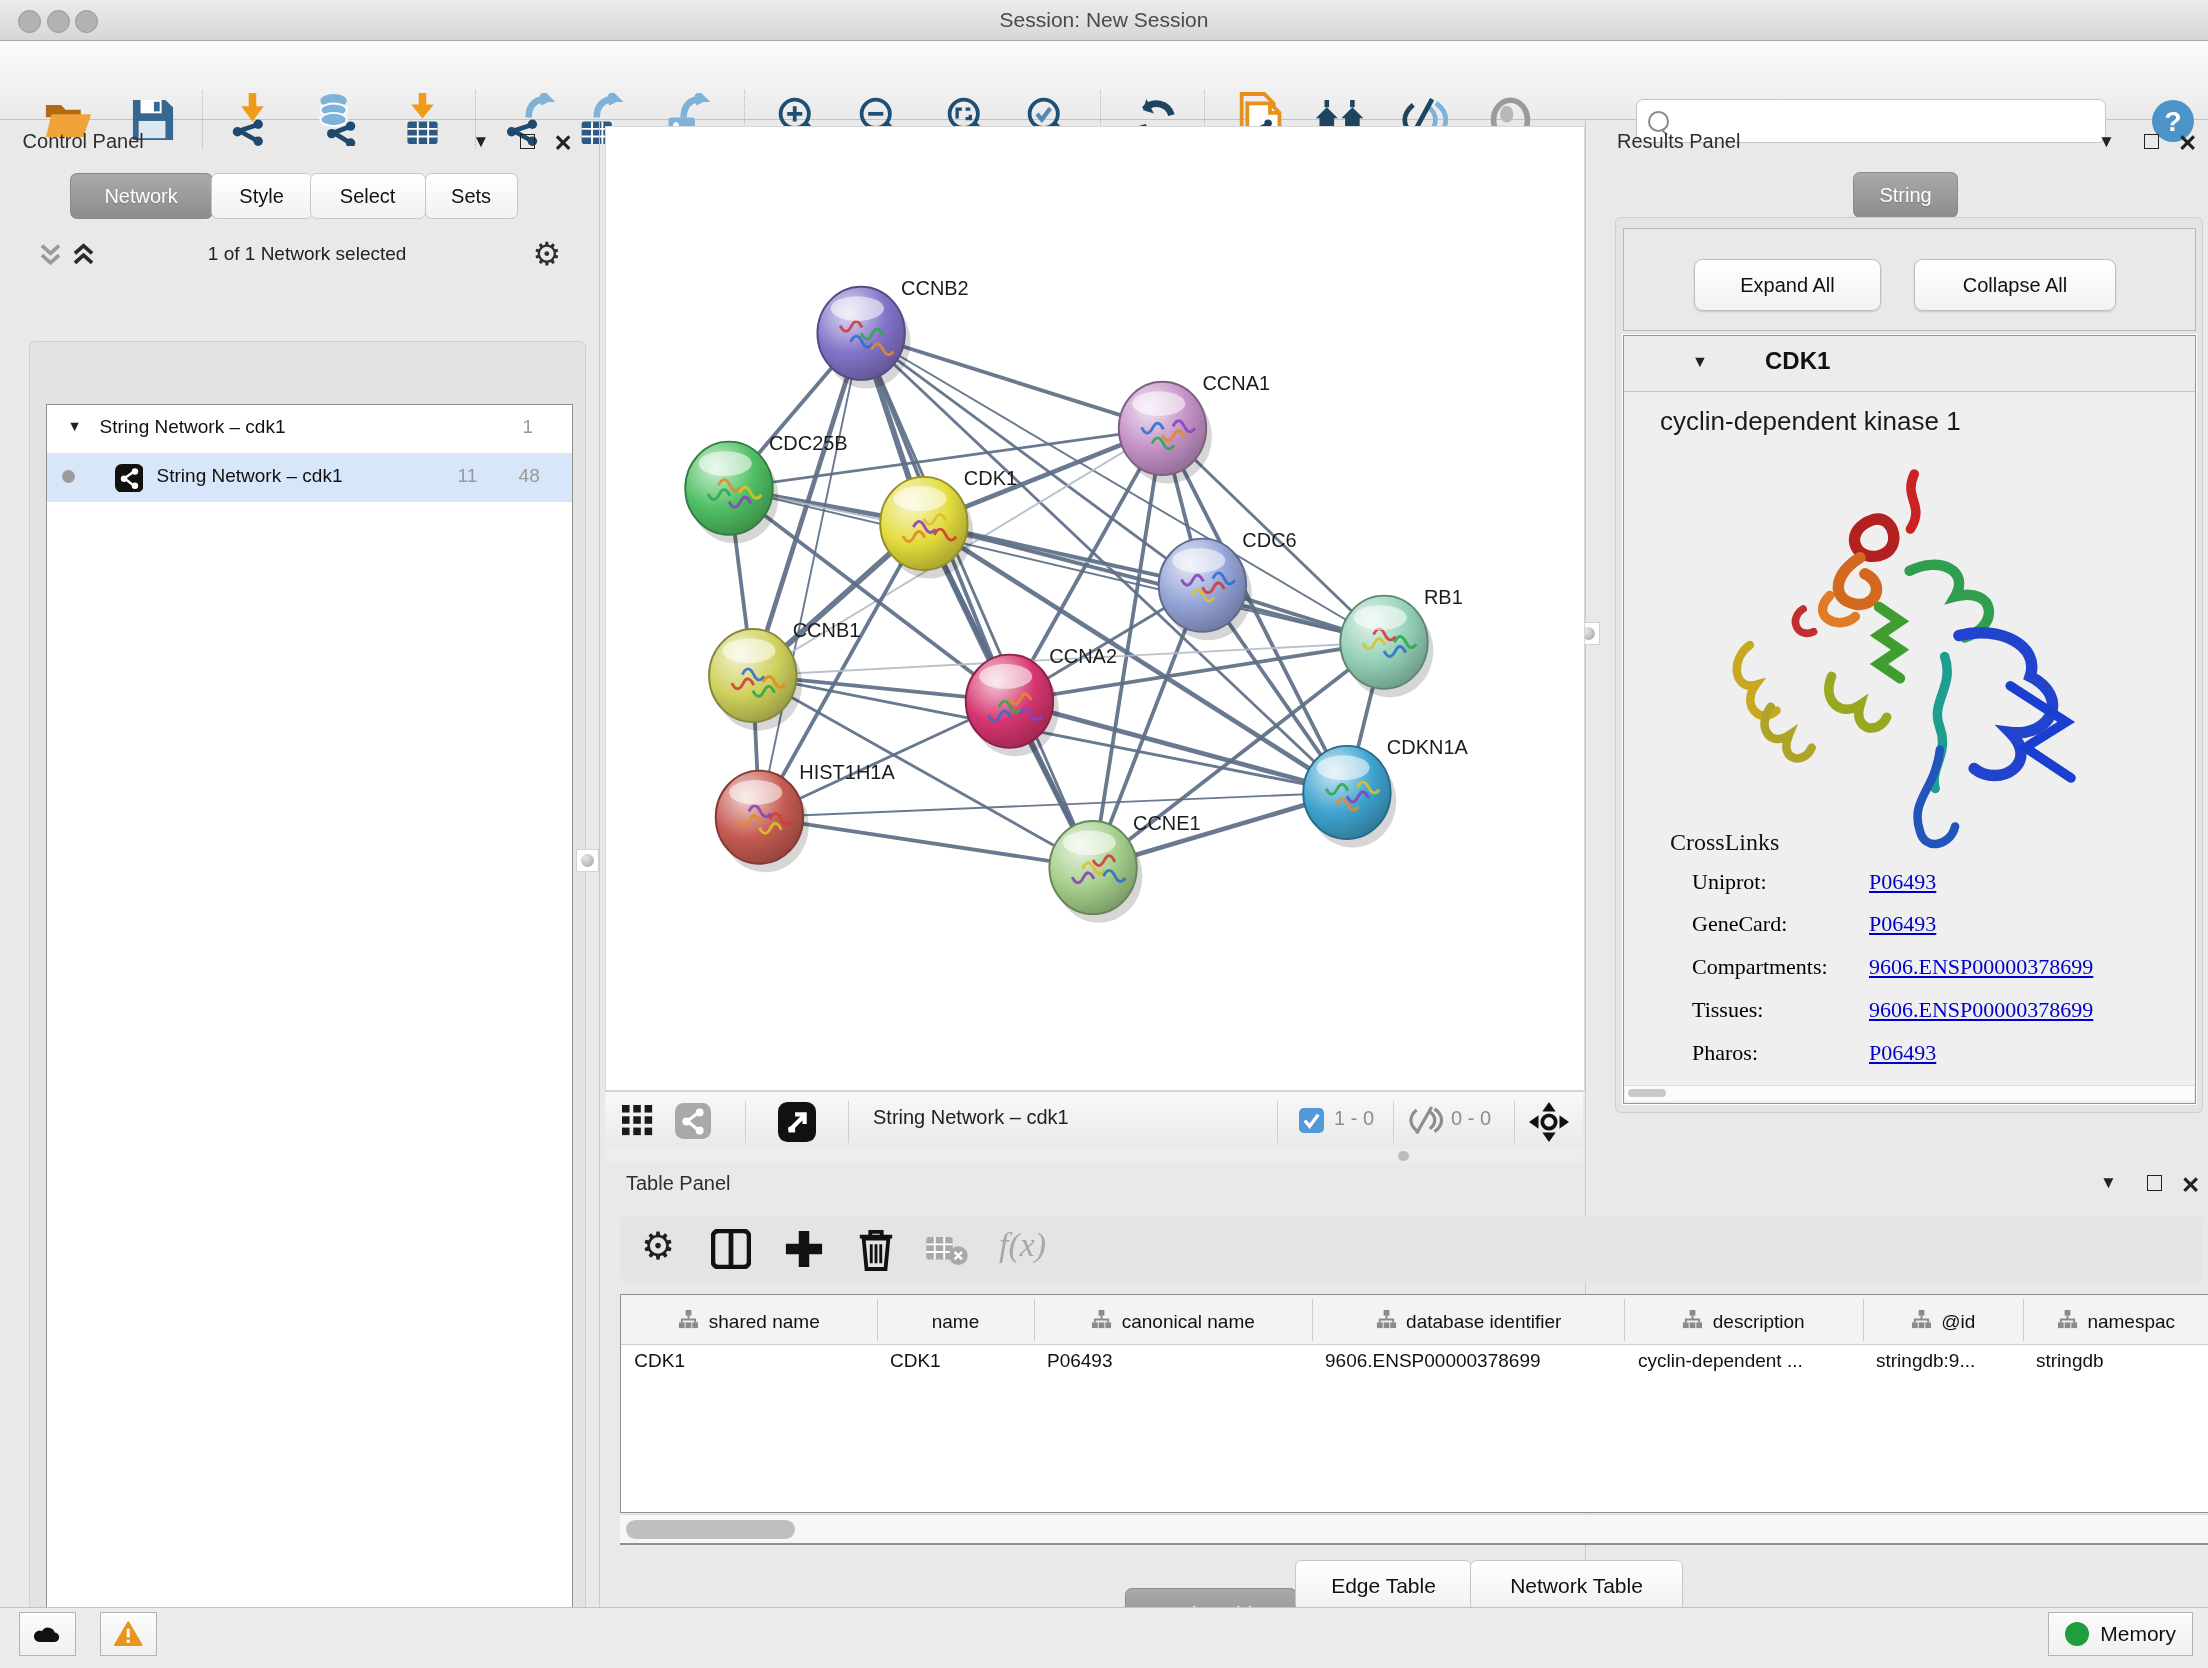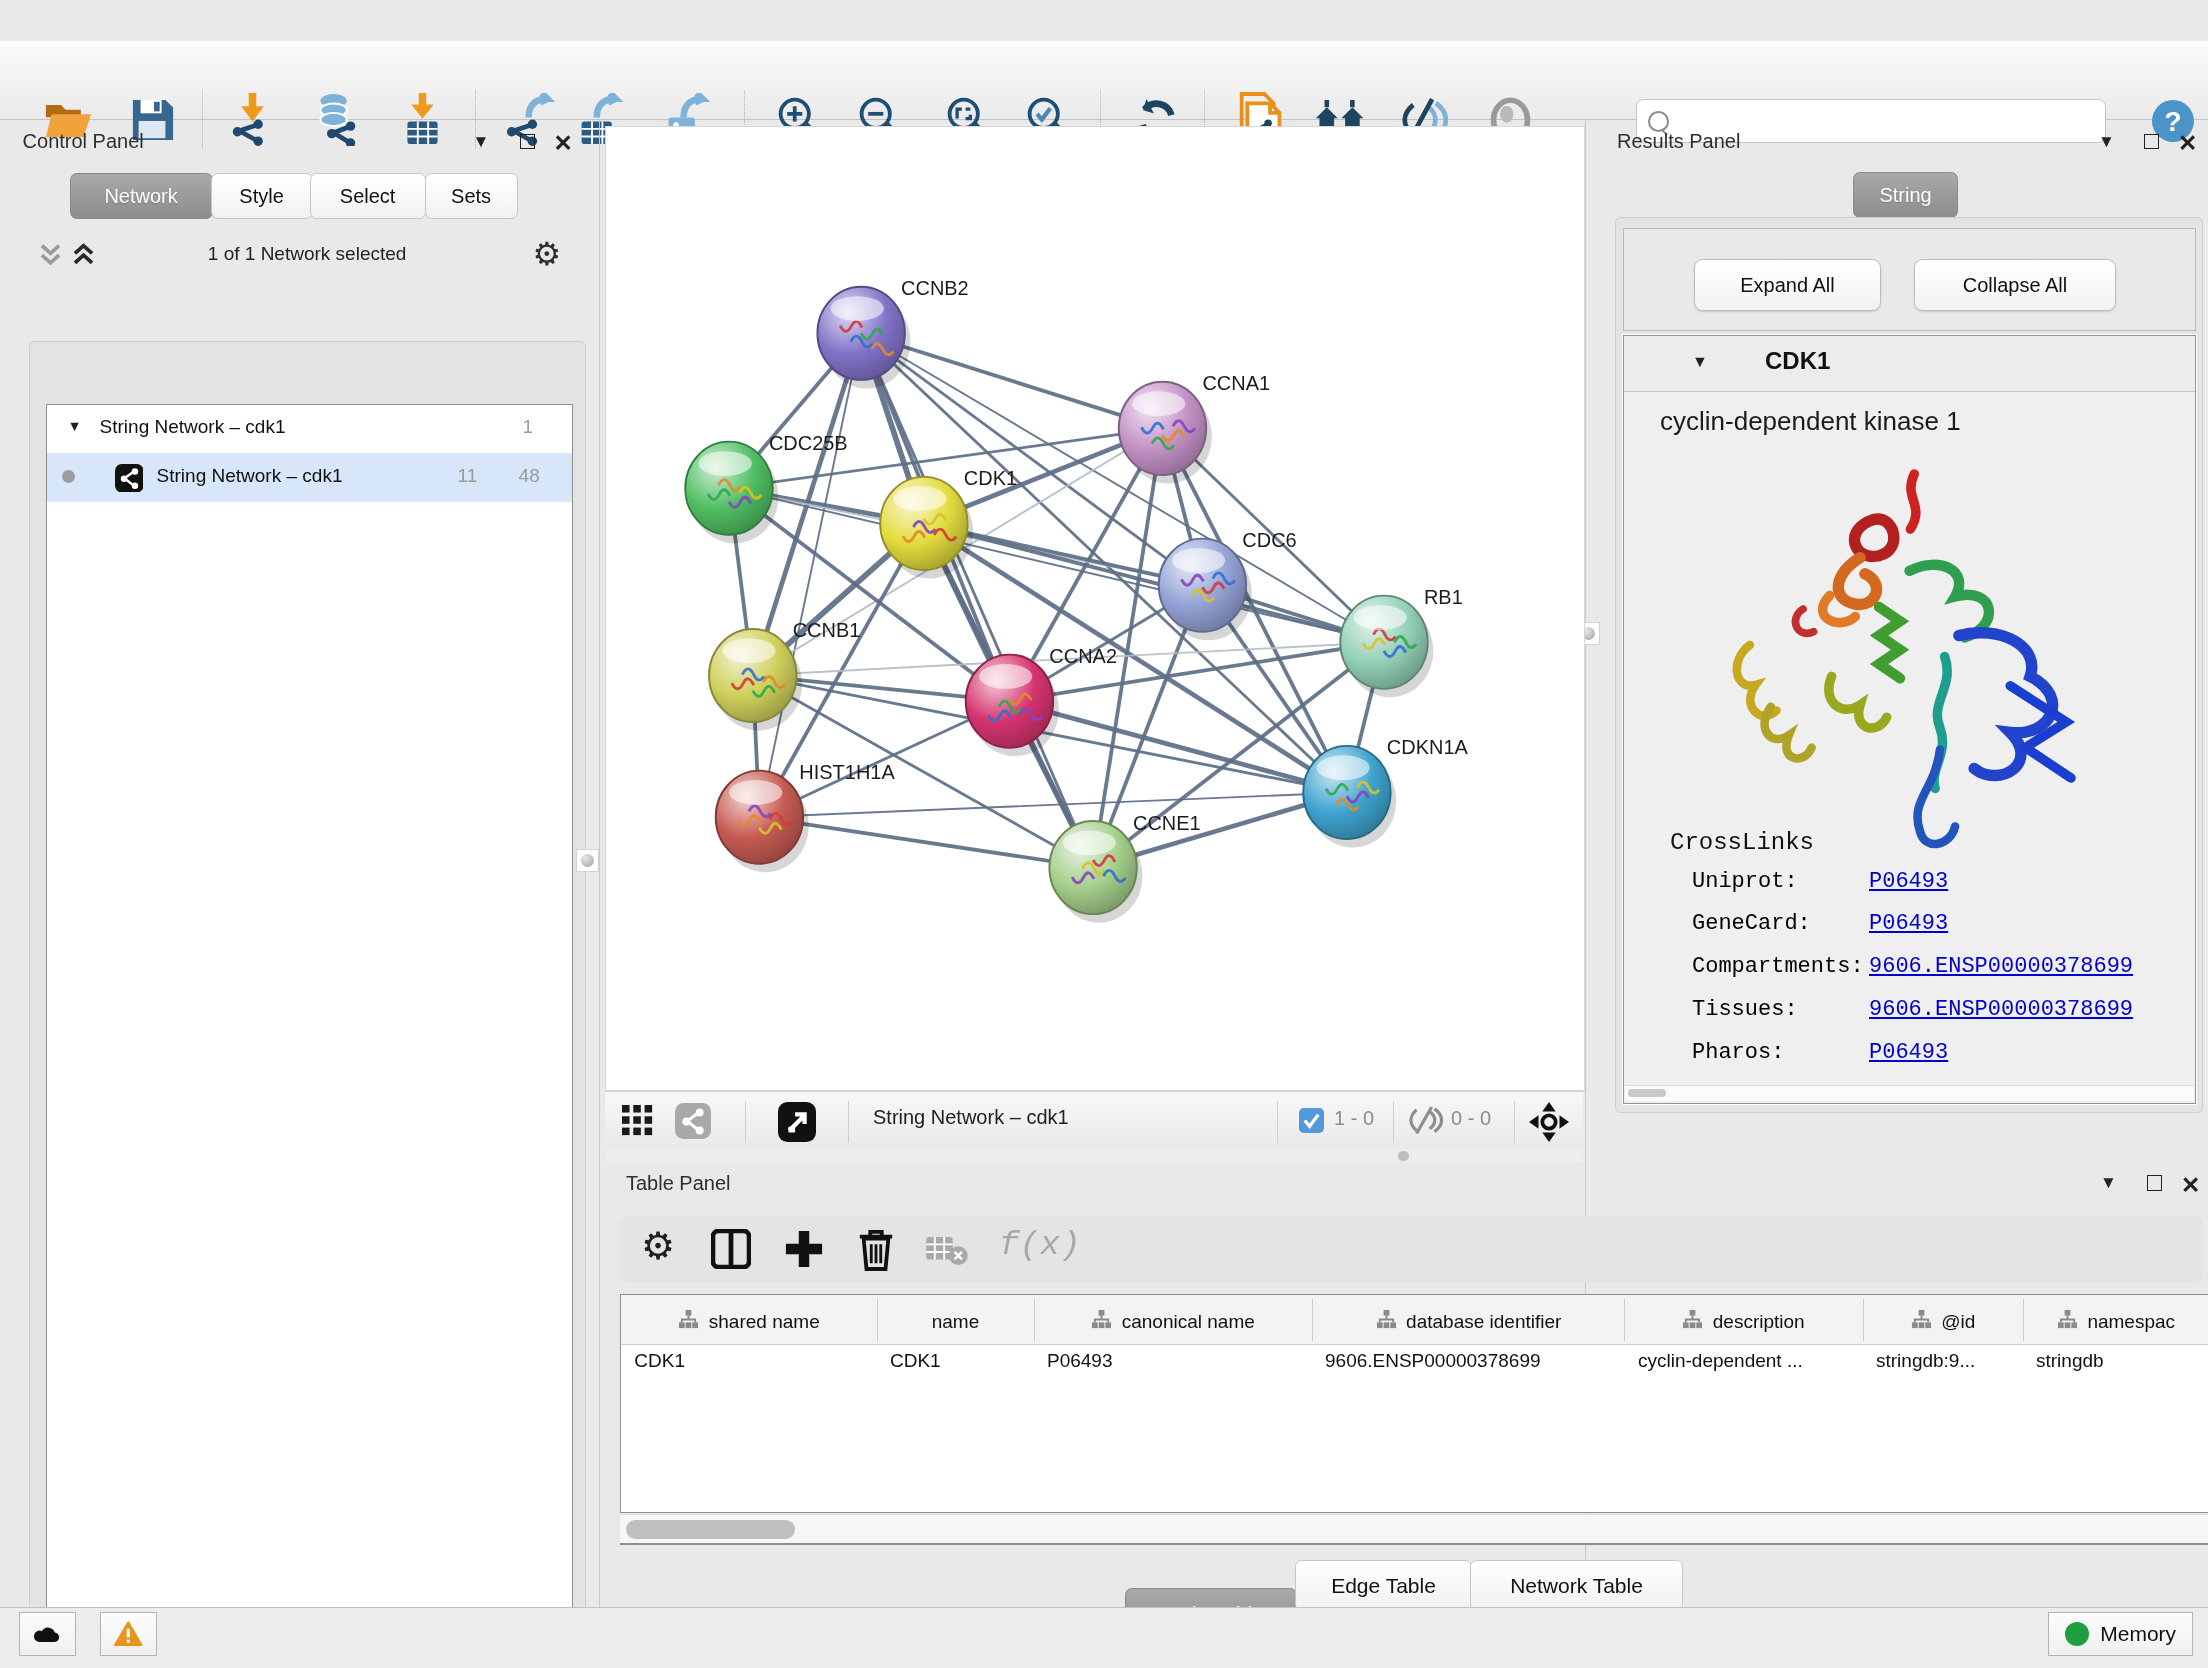--- a/index.html
+++ b/index.html
@@ -33,21 +33,21 @@
   #cp-box{left:21px;top:222px;width:555px;height:1359px;background:#e3e3e3;border:1px solid #cfcfcf;border-radius:5.7px;}
   #cp-list{left:38px;top:285px;width:525px;height:1294px;background:#fff;border:1px solid #8f8f8f;}
   .gray{color:#9a9a9a;}
   .rowsel{background:#d7e6f8;}
   
   .rp-outer{left:1615px;top:217px;width:586px;height:894px;background:#e4e4e4;border:1px solid #cfcfcf;border-radius:5.7px;}
   .rp-btnbox{left:1623px;top:228px;width:571px;height:101px;border:1px solid #b9b9b9;background:#e9e9e9;}
   .rp-content{left:1623px;top:335px;width:571px;height:767px;border:1px solid #949494;outline:1px solid #fff;background:#efefef;}
   .btn{background:linear-gradient(#fff,#f2f2f2);border:1px solid #bdbdbd;border-radius:8.6px;
        font-size:20px;color:#111;display:flex;align-items:center;justify-content:center;box-shadow:0 1px 1.9px rgba(0,0,0,.15);}
-  .serif{font-family:Liberation Mono, monospace;}
+  .serif{font-family:Liberation Serif, serif;}
   .link{color:#0000cc;text-decoration:underline;}
   
   #tp-toolbar{left:620px;top:1216px;width:1583px;height:67px;background:#e4e4e4;border-radius:7.6px;}
   #tbl{left:620px;top:1294px;width:1588px;height:217px;background:#fff;border:1.9px solid #8f8f8f;border-right:none;}
   .th{top:7.6px;height:38px;display:flex;align-items:center;justify-content:center;font-size:19px;color:#111;gap:9.5px;}
   .colline{top:3.8px;height:42px;width:0;border-left:1px solid #cdcdcd;}
   .cell{top:55px;font-size:19px;color:#111;}
   #hscroll{left:620px;top:1514px;width:1588px;height:28.5px;background:#f6f6f6;border-top:1px solid #ddd;}
   #hthumb{left:5.7px;top:4.8px;width:169px;height:19px;border-radius:9.5px;background:#bfbfbf;}
   .bottab{height:49px;font-size:21px;}
@@ -60,20 +60,26 @@
   .handle{width:21px;height:21px;background:#fff;border:1px solid #d2d2d2;display:flex;align-items:center;justify-content:center;}
   .handle i{width:13.3px;height:13.3px;border-radius:50%;background:radial-gradient(circle at 35% 30%,#e8e8e8,#9f9f9f);}
   .ntsep{top:1099px;width:0;height:42px;border-left:1px solid #cfcfcf;}
   .ntlabel{font-size:20px;color:#8d8d8d;}
 </style>
 </head>
 <body>
 
 <div id="win">
 
+  <div id="titlebar" class="abs">
+    <div class="abs tl" style="left:18px"></div>
+    <div class="abs tl" style="left:47px"></div>
+    <div class="abs tl" style="left:75px"></div>
+    <div id="title" class="abs">Session: New Session</div>
+  </div>
 
   <div id="toolbar" class="abs">
     <div class="abs tbi" style="left:42px">
       <svg width="49" height="42" viewBox="0 0 52 44">
           <path d="M2 6 h16 l5 5 h16 v8 H2z" fill="#b36a10"></path>
           <path d="M8 16 h42 l-8 24 H2z" fill="#f0a33a"></path>
         </svg>
       </div>
     <div class="abs tbi" style="left:126px">
       <svg width="44" height="44" viewBox="0 0 46 46">

